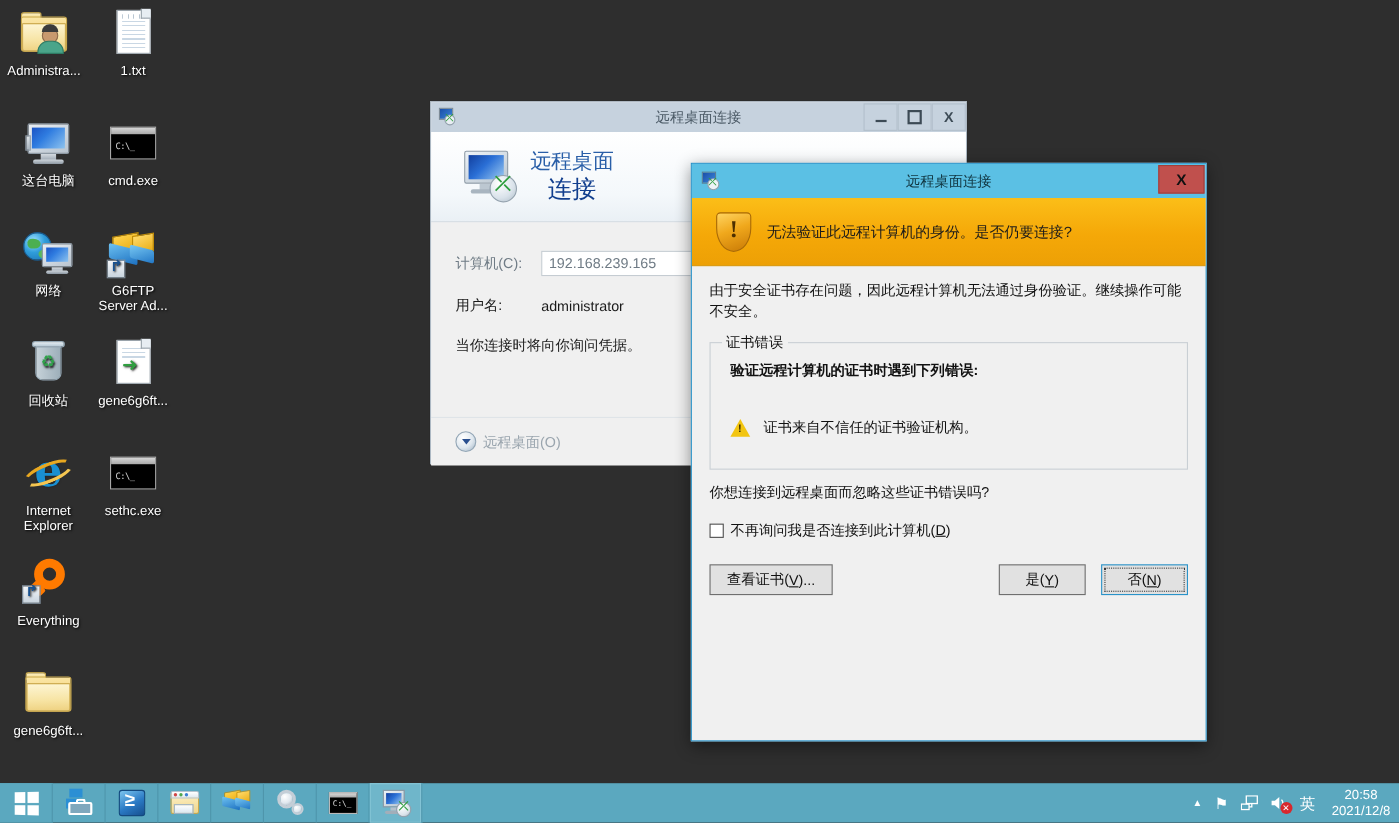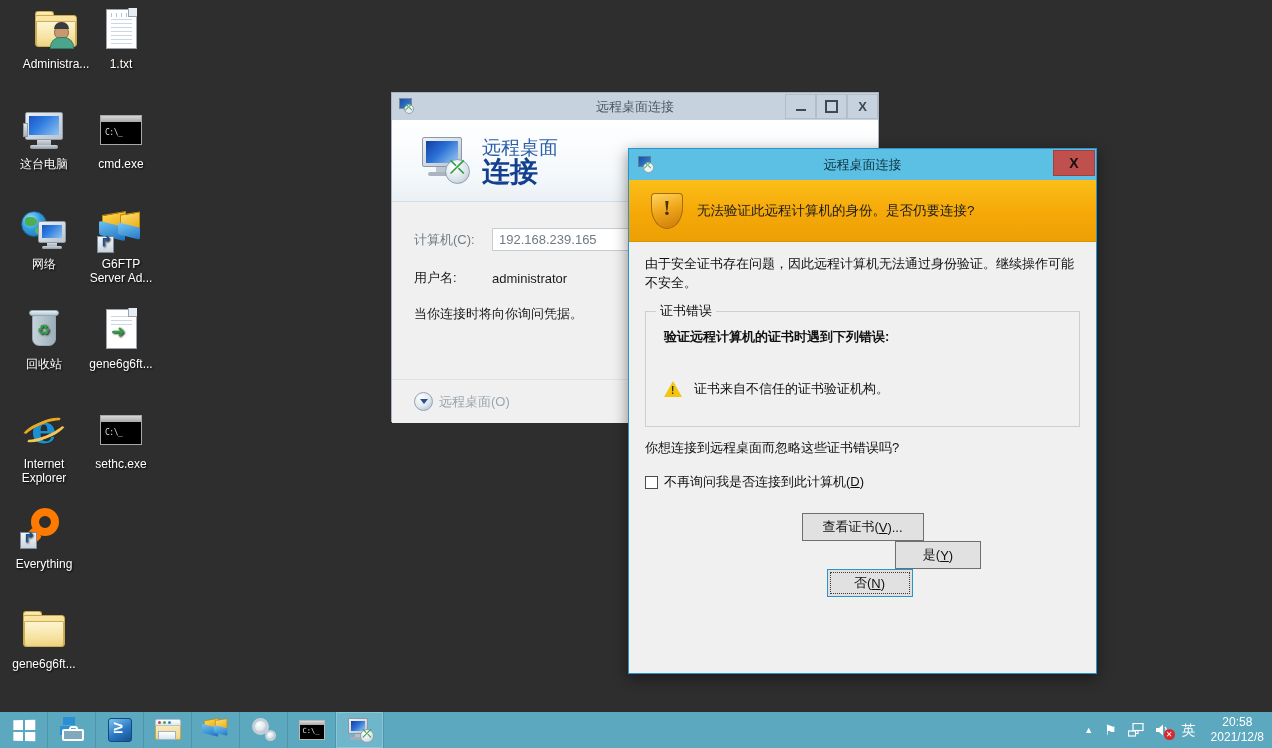--- a/index.html
+++ b/index.html
@@ -239,21 +239,21 @@
   .rdc-logo .base { position:absolute; left:12px; top:37px; width:28px; height:4px; background:#a9b5c0; border-radius:2px; }
   .rdc-logo .bubble {
     position:absolute; left:29px; top:24px; width:25px; height:25px; border-radius:50%;
     background:radial-gradient(circle at 35% 30%,#ffffff,#d9e2ea 60%,#aebcc8 100%);
     border:1px solid #93a1ad;
   }
   .rdc-logo .bubble::after {
     content:"⤫"; position:absolute; left:4px; top:-3px; font-size:18px; color:#2e9e3e; font-weight:bold;
   }
   .rdc-title-1 { font-size:19px; color:#2a5fa8; line-height:23px; }
-  .rdc-title-2 { font-size:28px; color:#123f8e; font-weight:bold; line-height:26px; }
+  .rdc-title-2 { font-size:22px; color:#123f8e; font-weight:normal; line-height:26px;text-align:center; }
 
   .rdc-form { padding:26px 0 0 22px; position:relative; }
   .frow { display:flex; align-items:center; margin-bottom:18px; font-size:13px; }
   .flabel { width:78px; color:#6f7b85; }
   .flabel.dark { color:#1a1a1a; }
   .finput {
     width:270px; height:23px; background:#ffffff;
     border:1px solid #c5ccd2; color:#6f7b85; font-size:13px;
     padding:0 6px; line-height:21px;
   }
@@ -353,21 +353,21 @@
   }
 
   .question { margin:2px 0 16px 0; font-size:13px; }
   .cb-row { display:flex; align-items:center; margin-bottom:22px; }
   .cbox {
     width:13px; height:13px; background:#fff; border:1px solid #4c4c4c; margin-right:6px; flex:0 0 auto;
   }
   .cb-label { font-size:13px; }
   u { text-decoration: underline; }
 
-  .btn-row { display:flex; align-items:center;flex-direction:column; }
+  .btn-row { display:flex; align-items:center; }
   .btn {
     height:28px; background:#e1e1e1; border:1px solid #6f6f6f;
     font-size:13px; color:#111; display:flex; align-items:center; justify-content:center;
     font-family:"Liberation Sans", sans-serif;
   }
   #btn-view { width:122px; }
   #btn-yes  { width:86px; margin-left:151px; }
   #btn-no   {
     width:86px; margin-left:14px;
     border:1px solid #2a93c9; outline:none;
@@ -484,21 +484,21 @@
   .tray-vol .x {
     position:absolute; right:-4px; bottom:-3px; width:11px; height:11px; border-radius:50%;
     background:#d8282d; color:#fff; font-size:8px; line-height:11px; text-align:center; font-weight:bold;
   }
 </style>
 </head>
 <body>
 
 <div id="desktop">
 
-  <div class="icon-cell" style="left:17px;top:5px;">
+  <div class="icon-cell" style="left:1px;top:5px;">
     <div class="icon-art">
       <div class="folder-tab"></div>
         <div class="folder-base"></div>
         <div class="folder-front"></div>
       <div style="position:absolute;left:22px;top:20px;width:15px;height:15px;border-radius:50%;background:#c8996e;border:1px solid #8d6a4a;"></div>
       <div style="position:absolute;left:18px;top:32px;width:24px;height:12px;border-radius:10px 10px 0 0;background:#4aa58a;border:1px solid #2f7c65;"></div>
       <div style="position:absolute;left:22px;top:17px;width:15px;height:7px;border-radius:8px 8px 0 0;background:#3b3b3b;"></div>
     </div>
     <span class="icon-label">Administra...</span>
   </div>

